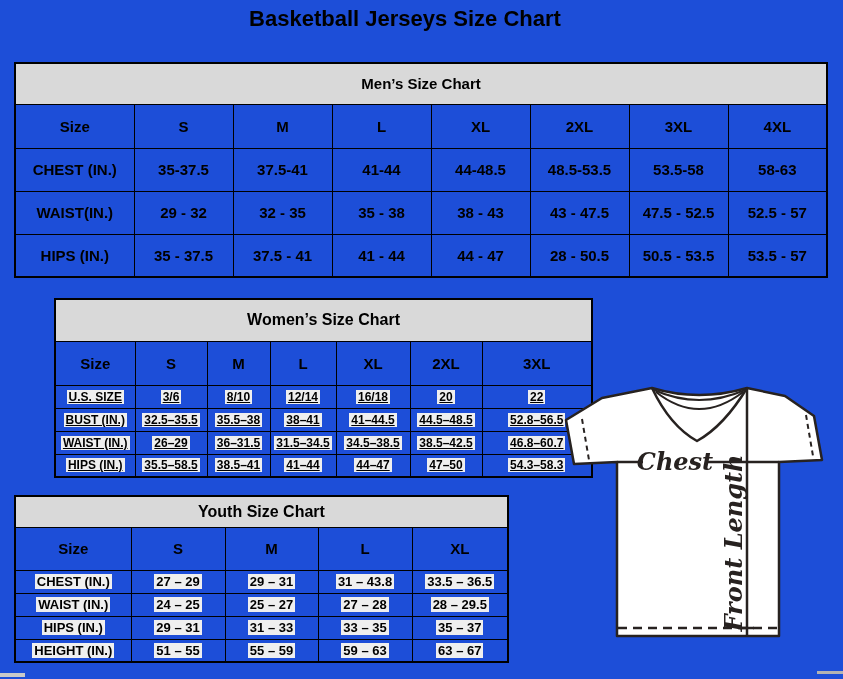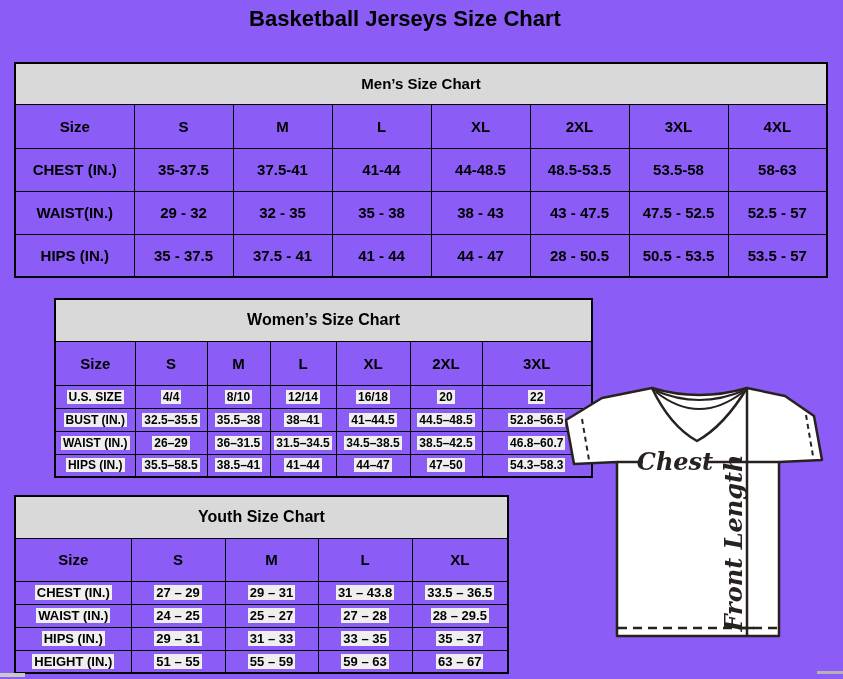--- a/index.html
+++ b/index.html
@@ -1,38 +1,38 @@
 <!DOCTYPE html>
 <html><head>
 <meta charset="utf-8">
 <style>
   html,body{margin:0;padding:0;background:#fff;}
-  .page{position:relative;width:843px;height:679px;background:#8b5cf6;overflow:hidden;
+  .page{position:relative;width:843px;height:679px;background:#1d4ed8;overflow:hidden;
         font-family:"Liberation Sans",sans-serif;color:#000;}
   .title{position:absolute;left:0;top:6px;width:810px;text-align:center;
          font-size:22px;font-weight:bold;}
   .tblwrap{position:absolute;}
   .men-wrap{left:14px;top:62px;width:812px;}
   .women-wrap{left:14px;top:298px;width:537px;margin-left:40px;}
   .youth-wrap{left:14px;top:495px;width:493px;}
   table{border-collapse:collapse;table-layout:fixed;width:100%;
         border:2px solid #000;}
   th,td{border:1px solid #000;text-align:center;vertical-align:middle;
         font-weight:bold;padding:0;overflow:hidden;white-space:nowrap;}
   .section-header{background:#d9d9d9;font-size:16px;border-bottom:1px solid #000;}
   .men-wrap tr.sec{height:41px;}
   .men-wrap tr.cols{height:44px;}
   .men-wrap tbody tr{height:43px;}
   .men-wrap th,.men-wrap td{font-size:15px;}
   .women-wrap tr.sec{height:42px;}
   .women-wrap tr.cols{height:44px;}
-  .women-wrap tbody tr{height:23px;}
+  .women-wrap tbody tr{height:23px;text-decoration:underline;}
   .women-wrap tr.cols th{font-size:15px;}
   .women-wrap tbody th,.women-wrap tbody td{font-size:12px;}
-  .youth-wrap tr.sec{height:42px;border-radius:16px;}
+  .youth-wrap tr.sec{height:31px;border-radius:16px;}
   .youth-wrap tr.cols{height:43px;}
   .youth-wrap tbody tr{height:23px;}
   .youth-wrap tr.cols th{font-size:15px;}
   .youth-wrap tbody th,.youth-wrap tbody td{font-size:13px;}
   .women-wrap tbody .v,.youth-wrap tbody .v{background:#efefef;padding:0 2px;}
   .diagram{position:absolute;left:558px;top:384px;width:276px;height:260px;margin:0;}
   .jersey-text{font-family:"DejaVu Serif","Liberation Serif",serif;
                font-style:italic;font-weight:bold;fill:#272220;}
   .sb{position:absolute;background:#c9c9c9;}
   .sb-left{left:0;top:673px;width:25px;height:4px;}
@@ -128,21 +128,21 @@
             <th>M</th>
             <th>L</th>
             <th>XL</th>
             <th>2XL</th>
             <th>3XL</th>
           </tr>
         </thead>
         <tbody>
           <tr>
             <th><span class="v">U.S. SIZE</span></th>
-            <td><span class="v">4/4</span></td>
+            <td><span class="v">3/6</span></td>
             <td><span class="v">8/10</span></td>
             <td><span class="v">12/14</span></td>
             <td><span class="v">16/18</span></td>
             <td><span class="v">20</span></td>
             <td><span class="v">22</span></td>
           </tr>
           <tr>
             <th><span class="v">BUST (IN.)</span></th>
             <td><span class="v">32.5–35.5</span></td>
             <td><span class="v">35.5–38</span></td>

